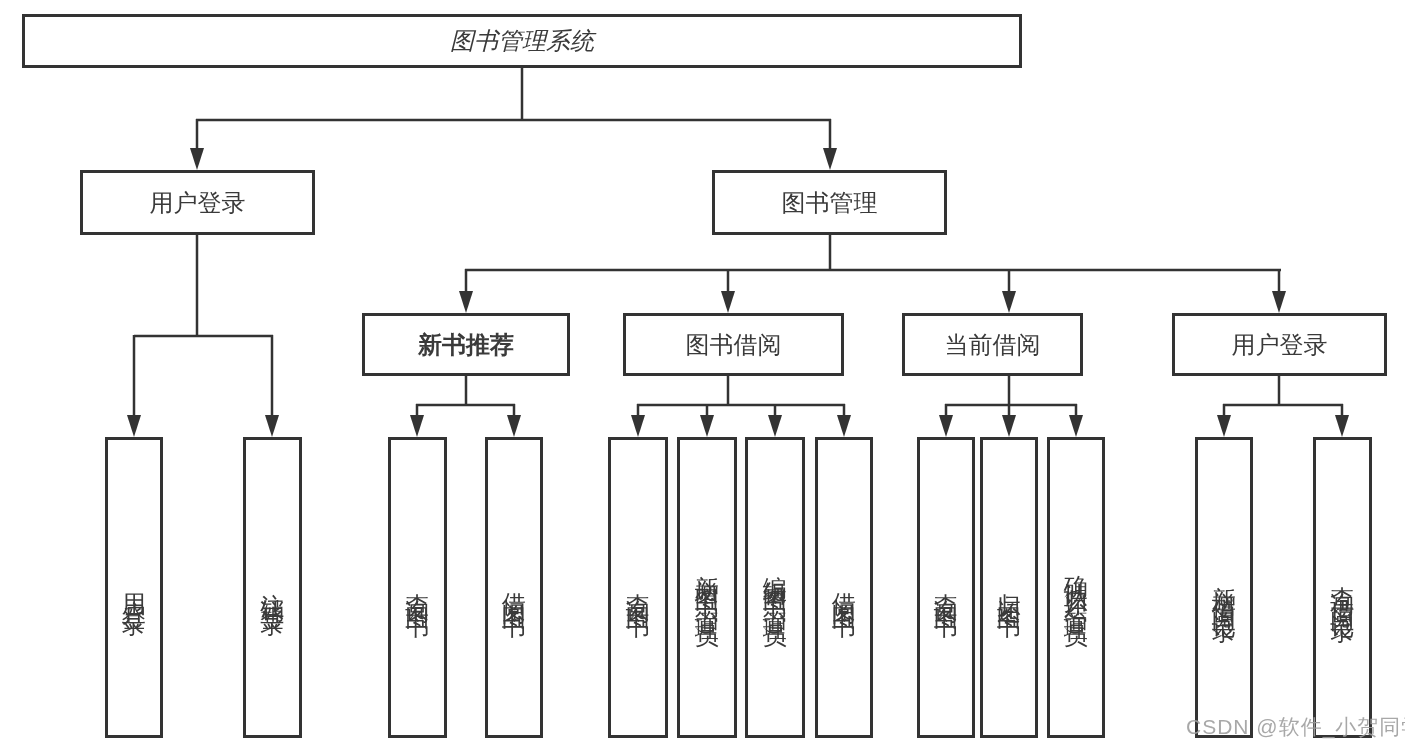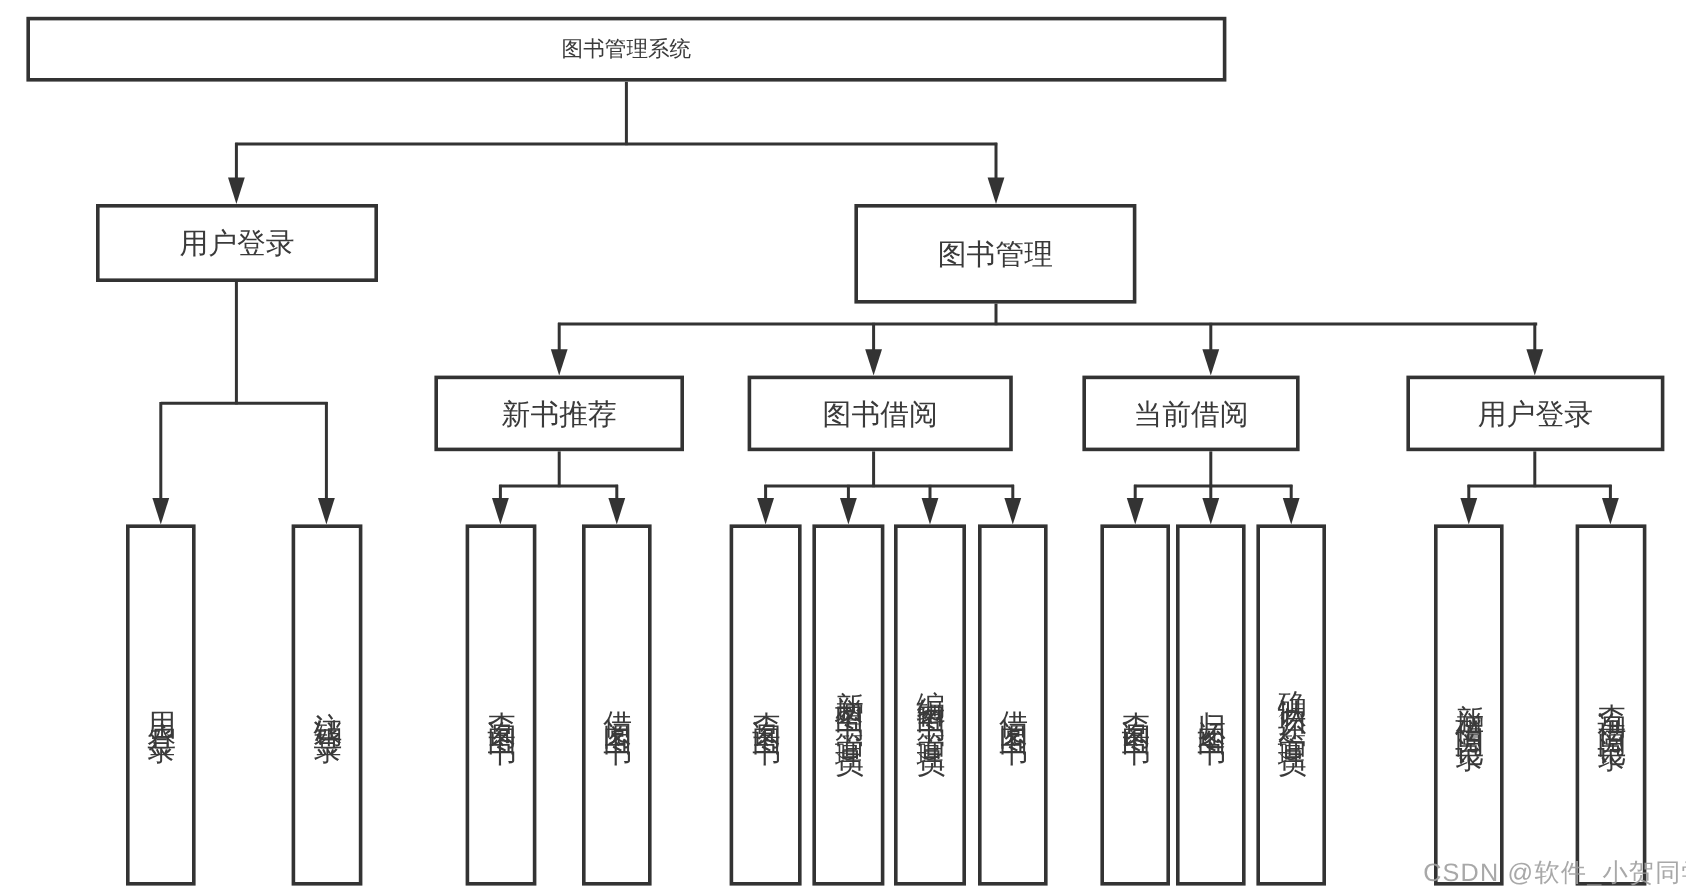--- a/index.html
+++ b/index.html
@@ -34,21 +34,21 @@
     box-sizing: border-box;
     background: #ffffff;
     border: 3px solid #333333;
     display: flex;
     align-items: center;
     justify-content: center;
     color: #3a3a3a;
     z-index: 2;
     text-align: center;
   }
-  .box.root  { font-size: 18px; }
+  .box.root  { font-size: 24px; font-style: italic; }
   .box.lvl   { font-size: 24px; }
   .box.leaf  { font-size: 24px; }
   .leaf span {
     writing-mode: vertical-rl;
     text-orientation: mixed;
     letter-spacing: 7px;
     line-height: 1.15;
     white-space: nowrap;
   }
   .watermark {
@@ -125,23 +125,23 @@
     <line x1="1223" y1="405" x2="1343" y2="405"></line>
     <line x1="1224" y1="404" x2="1224" y2="417"></line>
     <polygon points="1224,437 1217,415 1231,415"></polygon>
     <line x1="1342" y1="404" x2="1342" y2="417"></line>
     <polygon points="1342,437 1335,415 1349,415"></polygon>
   </svg>
 
   <div class="box root" style="left:22px; top:14px; width:1000px; height:54px;">图书管理系统</div>
 
   <div class="box lvl" style="left:80px; top:170px; width:235px; height:65px;">用户登录</div>
-  <div class="box lvl" style="left:712px; top:170px; width:235px; height:83px;">图书管理</div>
+  <div class="box lvl" style="left:712px; top:170px; width:235px; height:65px;">图书管理</div>
 
-  <div class="box lvl" style="left:362px; top:313px; width:208px; height:63px;">新书推荐</div>
+  <div class="box lvl" style="left:362px; top:313px; width:208px; height:63px;font-weight:bold;">新书推荐</div>
   <div class="box lvl" style="left:623px; top:313px; width:221px; height:63px;">图书借阅</div>
   <div class="box lvl" style="left:902px; top:313px; width:181px; height:63px;">当前借阅</div>
   <div class="box lvl" style="left:1172px; top:313px; width:215px; height:63px;">用户登录</div>
 
   <div class="box leaf" style="left:105px; top:437px; width:58px; height:301px;">
     <span>用户登录</span>
   </div>
   <div class="box leaf" style="left:243px; top:437px; width:59px; height:301px;">
     <span>注销登录</span>
   </div>

